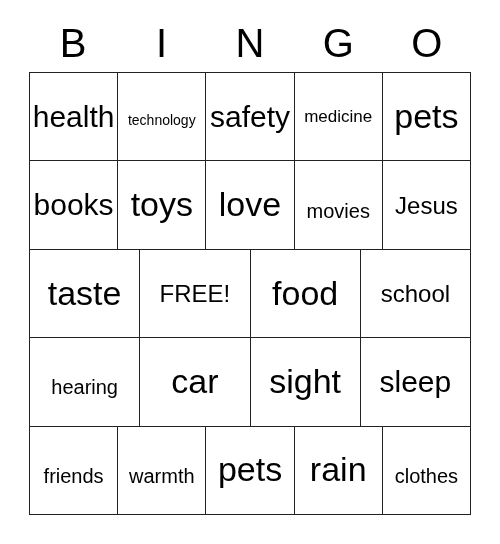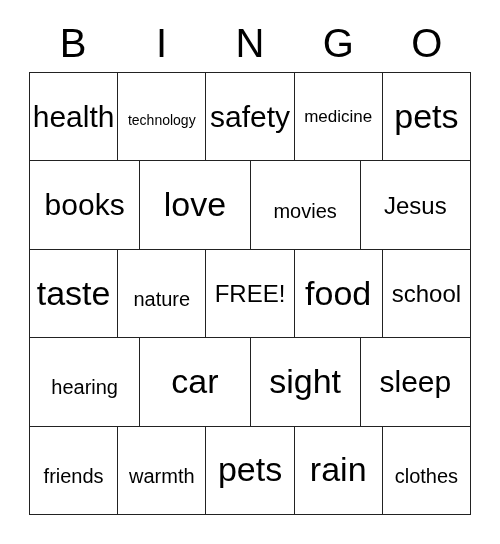--- a/index.html
+++ b/index.html
@@ -118,36 +118,36 @@
       <div class="cell">
           <span class="cell-text fs-xxl">pets</span>
         </div>
     </div>
 
     <div class="grid-row">
       <div class="cell">
           <span class="cell-text fs-xl">books</span>
         </div>
       <div class="cell">
+          <span class="cell-text fs-xxl">toys</span>
+        </div>
+      <div class="cell">
           <span class="cell-text fs-xxl">love</span>
         </div>
       <div class="cell">
           <span class="cell-text fs-m">movies</span>
         </div>
       <div class="cell">
           <span class="cell-text fs-l">Jesus</span>
         </div>
     </div>
 
     <div class="grid-row">
       <div class="cell">
           <span class="cell-text fs-xxl">taste</span>
-        </div>
-      <div class="cell">
-          <span class="cell-text fs-m">nature</span>
         </div>
       <div class="cell">
           <span class="cell-text fs-l">FREE!</span>
         </div>
       <div class="cell">
           <span class="cell-text fs-xxl">food</span>
         </div>
       <div class="cell">
           <span class="cell-text fs-l">school</span>
         </div>

